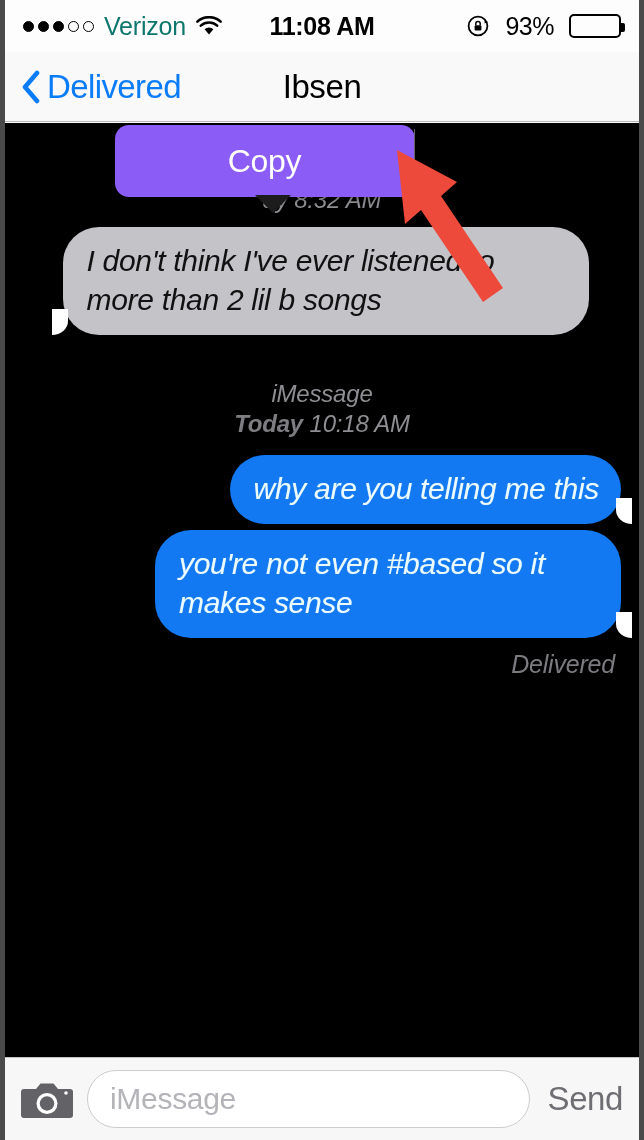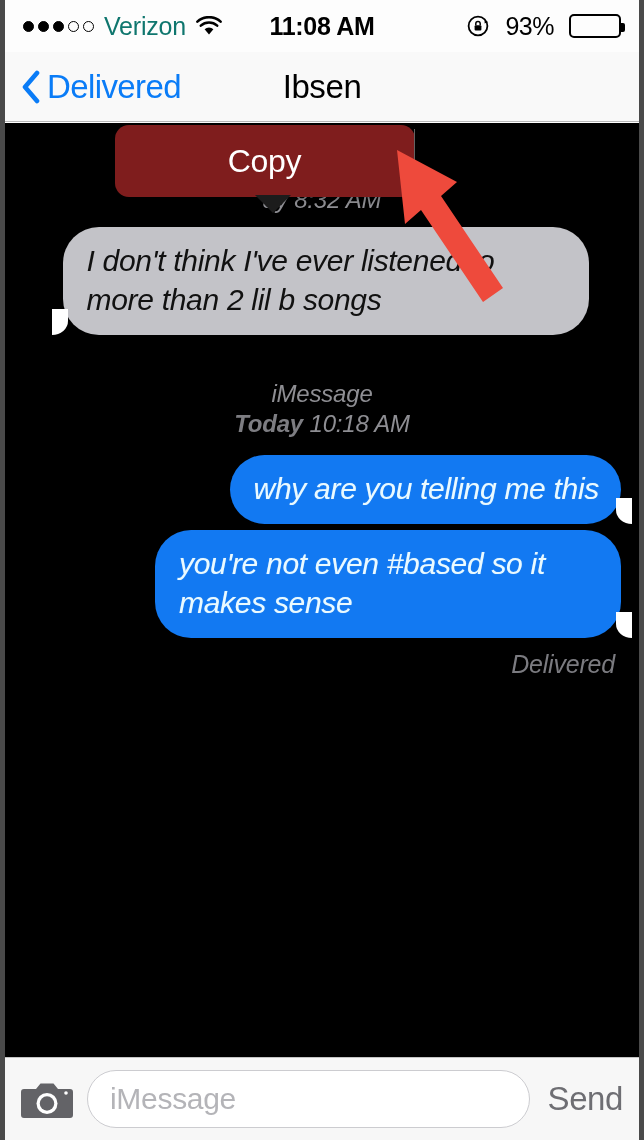--- a/index.html
+++ b/index.html
@@ -196,21 +196,21 @@
     font-size: 25px;
     color: #7b7b80;
     letter-spacing: -0.2px;
   }
 
   
   .popup {
     position: absolute;
     left: 110px; top: 125px;
     width: 300px; height: 72px;
-    background: #7f1d1d;
+    background: #8b5cf6;
     border-radius: 14px;
     display: flex;
     align-items: stretch;
     z-index: 40;
     box-shadow: 0 2px 6px rgba(0,0,0,0.28);
   }
   .popup-item {
     flex: 1 1 0;
     display: flex; align-items: center; justify-content: center;
     color: #fff;

